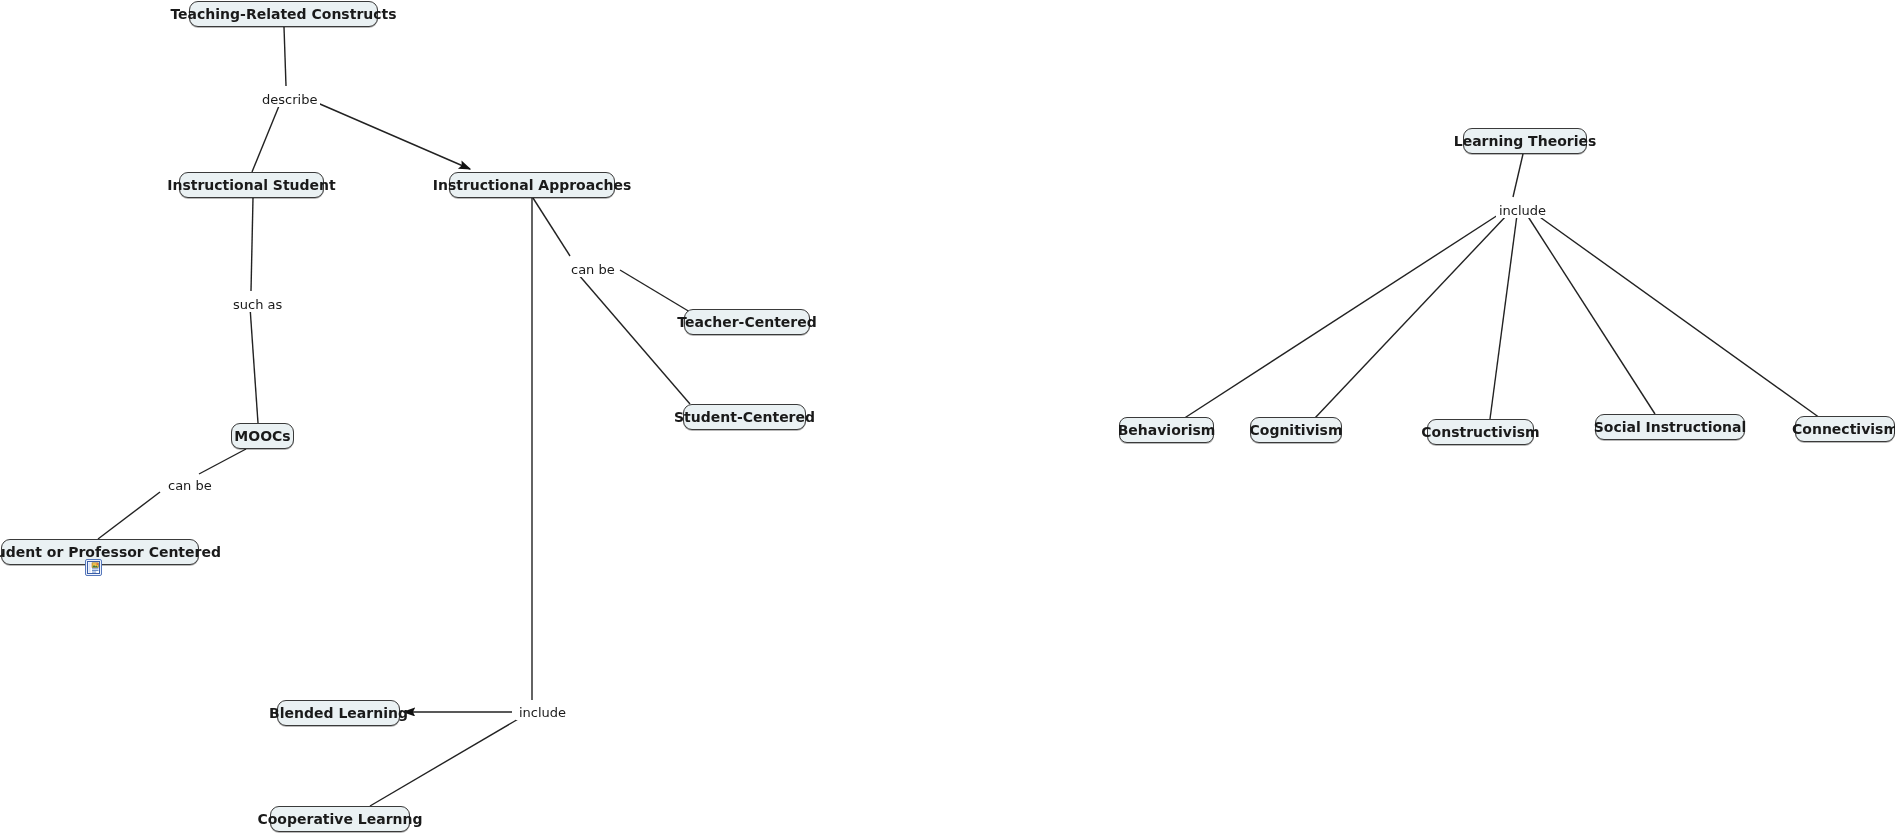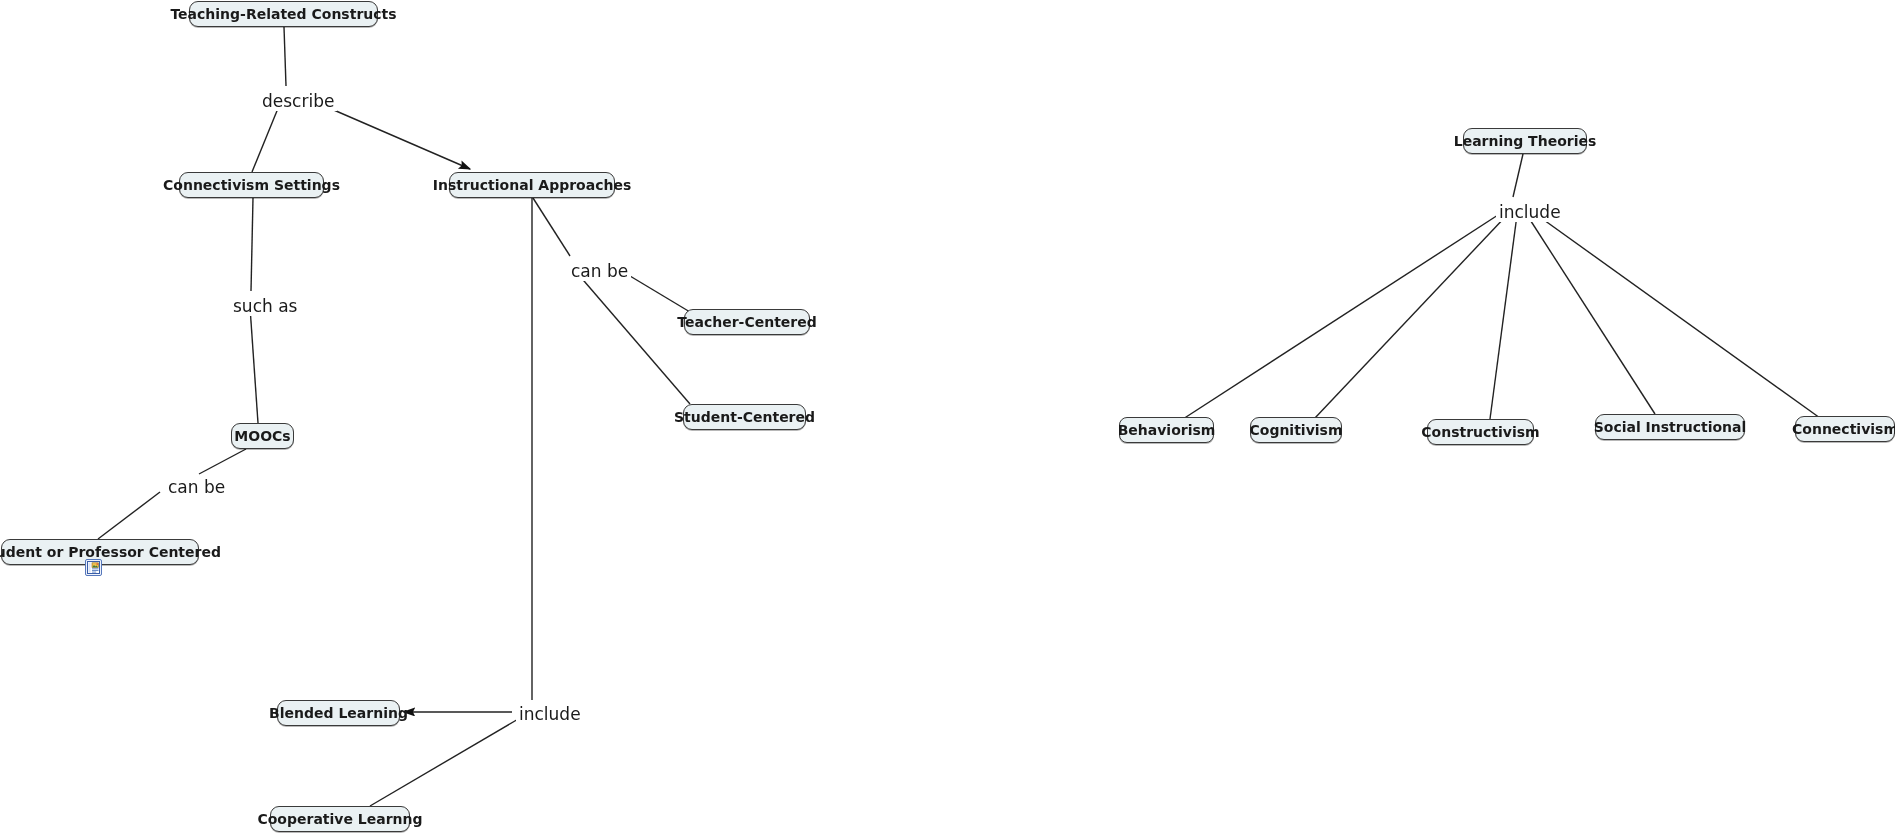--- a/index.html
+++ b/index.html
@@ -41,21 +41,21 @@
     align-items: center;
     justify-content: center;
     padding: 0 11px;
     height: 26px;
     box-shadow: 0 1px 0 rgba(0,0,0,0.28);
     cursor: default;
     font-weight: bold;
   }
   .edge-label {
     position: absolute;
-    font-size: 17px;
+    font-size: 13px;
     color: #1a1a1a;
     background: #ffffff;
     line-height: 1;
     white-space: nowrap;
     padding: 1px 3px;
     cursor: default;
   }
   .res-icon {
     position: absolute;
     width: 17px;
@@ -101,21 +101,21 @@
         <path d="M 1527,215 L 1655,414" fill="none" stroke="#222222" stroke-width="1.4"></path>
         <path d="M 1537,215 L 1820,418" fill="none" stroke="#222222" stroke-width="1.4"></path>
       </g>
   </svg>
 
   <div id="nodes-group">
       <div class="node" style="left: 189px; top: 1px; width: 189px; height: 26px; background: rgb(234, 241, 243); border-color: rgb(58, 58, 58); color: rgb(26, 26, 26);">
         <span>Teaching-Related Constructs</span>
       </div>
       <div class="node" style="left: 179px; top: 172px; width: 145px; height: 26px; background: rgb(234, 241, 243); border-color: rgb(58, 58, 58); color: rgb(26, 26, 26);">
-        <span>Connectivism Settings</span>
+        <span>Instructional Student</span>
       </div>
       <div class="node" style="left: 449px; top: 172px; width: 166px; height: 26px; background: rgb(234, 241, 243); border-color: rgb(58, 58, 58); color: rgb(26, 26, 26);">
         <span>Instructional Approaches</span>
       </div>
       <div class="node" style="left: 684px; top: 309px; width: 126px; height: 26px; background: rgb(234, 241, 243); border-color: rgb(58, 58, 58); color: rgb(26, 26, 26);">
         <span>Teacher-Centered</span>
       </div>
       <div class="node" style="left: 683px; top: 404px; width: 123px; height: 26px; background: rgb(234, 241, 243); border-color: rgb(58, 58, 58); color: rgb(26, 26, 26);">
         <span>Student-Centered</span>
       </div>

